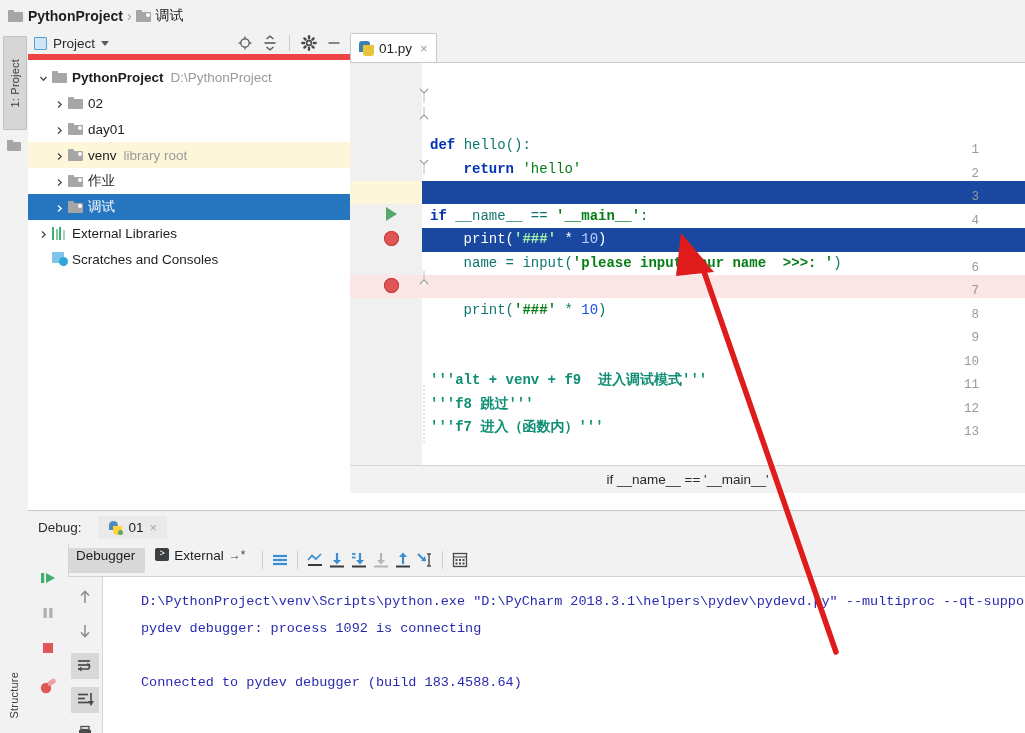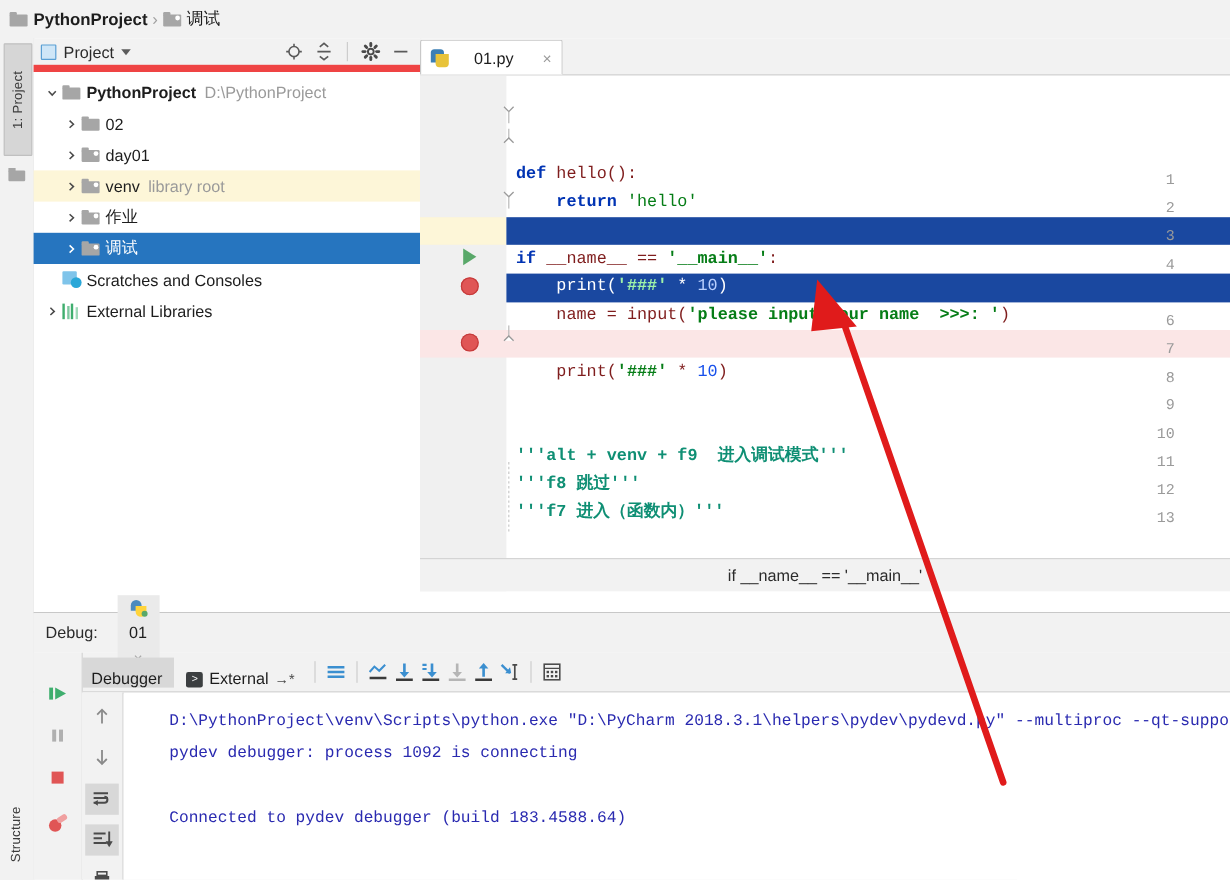--- a/index.html
+++ b/index.html
@@ -64,66 +64,66 @@
   .libico b:nth-child(3){background:#3fae6e;height:13px;}
   .libico b:nth-child(4){background:#9fd9b8;height:10px;}
   .scratchico{position:relative;width:16px;height:14px;}
   .scratchico u{position:absolute;left:0;top:0;width:12px;height:11px;background:#7fc4ea;border-radius:1px;}
   .scratchico s{position:absolute;right:0;bottom:0;width:9px;height:9px;border-radius:50%;background:#2aa7d8;}
 
   
   .editor{position:absolute;left:350px;top:32px;width:675px;height:478px;background:#ffffff;}
   .tabstrip{height:30px;background:#f2f2f2;border-bottom:1px solid #c8c8c8;display:flex;align-items:flex-end;}
   .tab{height:29px;background:#ffffff;border:1px solid #c8c8c8;border-bottom:none;display:flex;align-items:center;
-       gap:21px;padding:0 8px;box-sizing:border-box;font-size:13.5px;border-radius:2px 2px 0 0;}
+       gap:5px;padding:0 8px;box-sizing:border-box;font-size:13.5px;border-radius:2px 2px 0 0;}
   .tab .x{color:#9a9a9a;font-size:13px;margin-left:3px;}
   .pyico{position:relative;width:15px;height:15px;}
   .pyico u{position:absolute;left:0;top:0;width:11px;height:11px;background:#3b7fb5;border-radius:3px 3px 0 0;}
   .pyico s{position:absolute;right:0;bottom:0;width:11px;height:11px;background:#e8c33a;border-radius:0 0 3px 3px;}
 
   .codearea{position:relative;height:430px;background:#ffffff;overflow:hidden;}
   .gutter{position:absolute;left:0;top:0;width:72px;height:430px;background:#f0f0f0;border-right:0;}
   .gutter-line{position:absolute;right:46px;width:40px;text-align:right;color:#9a9a9a;
                font-family:"Liberation Mono", monospace;font-size:12.5px;}
   .fold{position:absolute;left:68px;width:12px;height:18px;}
   .codelines{position:absolute;left:72px;top:0;right:0;height:430px;
              font-family:"Liberation Mono", monospace;font-size:14px;line-height:23.5px;white-space:pre;}
   .cl{position:absolute;left:0;right:0;height:23.5px;padding-left:8px;box-sizing:border-box;}
   .kw{color:#0033b3;font-weight:bold;}
   .str{color:#067d17;}
   .strb{color:#067d17;font-weight:bold;}
   .num{color:#1750eb;}
-  .pl{color:#7f1d1d;}
+  .pl{color:#0f766e;}
   .doc{color:#0f8f74;font-weight:bold;}
   .hl-row{position:absolute;left:0;right:0;height:23.5px;}
   .sel-row{background:#1a48a0;}
   .sel-row .pl,.sel-row .kw{color:#ffffff;}
   .sel-row .str,.sel-row .strb{color:#9ff2a8;}
   .sel-row .num{color:#b9d0ff;}
   .bp-row{background:#fbe6e6;}
   .gut-hl{background:#fdf6d8;}
   .bpdot{position:absolute;width:15px;height:15px;border-radius:50%;background:#e05555;box-shadow:inset 0 0 0 1px #c53b3b;}
   .runarrow{position:absolute;width:0;height:0;border-top:7px solid transparent;border-bottom:7px solid transparent;border-left:11px solid #59a869;}
 
   .breadcrumbbar{position:absolute;left:0;bottom:0;width:675px;height:28px;background:#f2f2f2;border-top:1px solid #d4d4d4;
                  display:flex;align-items:center;justify-content:center;font-size:13.5px;color:#2b2b2b;box-sizing:border-box;}
 
   
   .debugpanel{position:absolute;left:28px;top:510px;width:997px;height:223px;background:#ffffff;border-top:1px solid #c8c8c8;}
   .dbg-tabbar{height:33px;background:#f2f2f2;display:flex;align-items:center;padding-left:10px;box-sizing:border-box;gap:6px;}
   .dbg-label{font-size:13.5px;color:#2b2b2b;margin-right:10px;}
-  .dbg-tab{display:flex;align-items:center;gap:6px;padding:4px 10px;background:#eaeaea;font-size:13.5px;flex-direction:column;}
+  .dbg-tab{display:flex;align-items:center;gap:6px;padding:4px 10px;background:#eaeaea;font-size:13.5px;}
   .dbg-tab .x{color:#a8a8a8;font-size:13px;}
   .pyico2{position:relative;width:15px;height:14px;}
   .pyico2 u{position:absolute;left:1px;top:0;width:9px;height:9px;background:#4b8bbe;border-radius:50% 50% 0 0;}
   .pyico2 s{position:absolute;right:1px;bottom:0;width:9px;height:9px;background:#ffd43b;border-radius:0 0 50% 50%;}
   .pyico2 i{position:absolute;right:0;bottom:0;width:5px;height:5px;border-radius:50%;background:#59a869;}
 
   .dbg-toolbar{height:33px;background:#f2f2f2;border-bottom:1px solid #d4d4d4;display:flex;align-items:center;padding-left:8px;box-sizing:border-box;gap:0;}
-  .dbg-subtab{height:25px;display:flex;align-items:flex-end;gap:5px;padding:0 10px;font-size:13.5px;box-sizing:border-box;}
+  .dbg-subtab{height:25px;display:flex;align-items:flex-start;gap:5px;padding:0 10px;font-size:13.5px;box-sizing:border-box;}
   .dbg-subtab.active{background:#d8d8d8;}
   .console-ico{width:14px;height:13px;background:#3c3f41;border-radius:2px;color:#fff;font-size:9px;
                display:flex;align-items:center;justify-content:center;font-family:"Liberation Mono", monospace;}
   .tb-div{width:1px;height:18px;background:#cdcdcd;margin:0 6px;}
   .tb-ico{width:22px;height:22px;display:flex;align-items:center;justify-content:center;}
 
   .dbg-side{position:absolute;left:0;top:33px;width:40px;height:190px;background:#f2f2f2;border-right:1px solid #d4d4d4;}
   .dbg-side2{position:absolute;left:40px;top:66px;width:34px;height:157px;background:#f2f2f2;border-right:1px solid #d4d4d4;}
   .side-ico{position:absolute;left:50%;transform:translateX(-50%);width:24px;height:24px;display:flex;align-items:center;justify-content:center;}
 
@@ -285,43 +285,43 @@
             </svg></span>
         <span class="ico">
             <span class="folder-ico dot">
               <i></i>
             </span>
           </span>
         <span class="lbl">调试</span>
       </div>
 
       <div class="row">
-        <span class="arrow"></span>
-        <span class="ico">
-            <span class="scratchico">
-              <u></u>
-              <s></s>
-            </span>
-          </span>
-        <span class="lbl">Scratches and Consoles</span>
-      </div>
-
-      <div class="row">
         <span class="arrow"><svg width="9" height="9" viewBox="0 0 9 9">
               <polyline points="3,1.5 6.2,4.5 3,7.5" fill="none" stroke="#4a4a4a" stroke-width="1.3"></polyline>
             </svg></span>
         <span class="ico">
             <span class="libico">
               <b></b>
               <b></b>
               <b></b>
               <b></b>
             </span>
           </span>
         <span class="lbl">External Libraries</span>
+      </div>
+
+      <div class="row">
+        <span class="arrow"></span>
+        <span class="ico">
+            <span class="scratchico">
+              <u></u>
+              <s></s>
+            </span>
+          </span>
+        <span class="lbl">Scratches and Consoles</span>
       </div>
     </div>
   </div>
 
   <div class="editor">
     <div class="tabstrip">
       <div class="tab">
         <span class="pyico">
             <u></u>
             <s></s>

